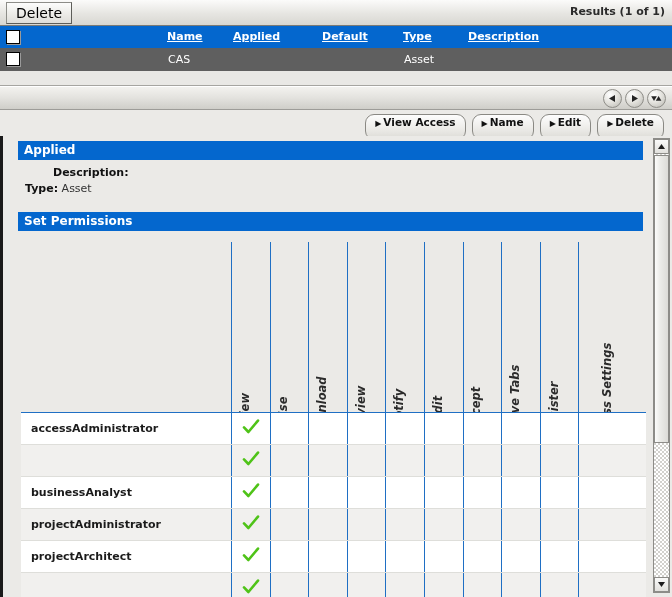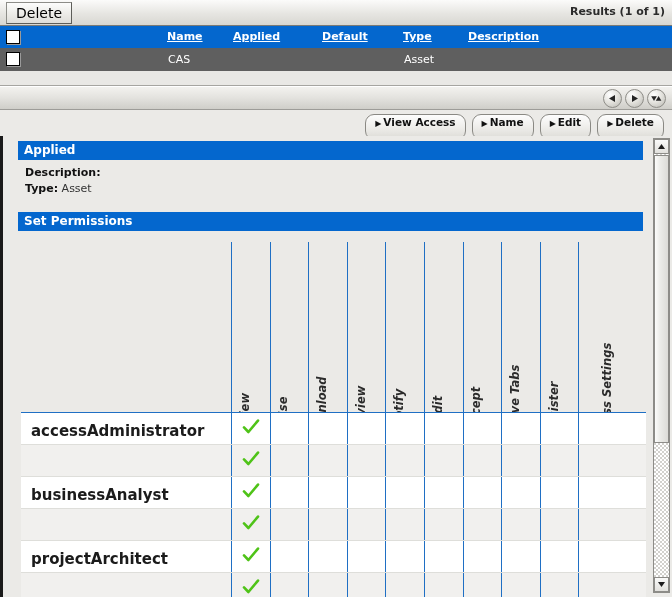--- a/index.html
+++ b/index.html
@@ -202,21 +202,21 @@
   #bar-permissions { top: 76px; }
 
   .kv {
     position: absolute;
     left: 22px;
     font-size: 11px;
     white-space: nowrap;
   }
   .kv .k { font-weight: bold; color: #111; }
   .kv .v { color: #333; }
-  #kv-description { top: 30px; }
+  #kv-description { top: 30px; margin-left: 28px; }
   #kv-type { top: 46px; }
 
   
   #matrix {
     position: absolute;
     left: 18px; top: 106px;
     width: 608px;
   }
   #matrix-head {
     position: relative;
@@ -251,21 +251,21 @@
     position: relative;
     height: 32px;
     background: #ffffff;
     border-bottom: 1px solid #dededa;
     box-sizing: border-box;
   }
   .prow.alt { background: #f1f0ee; }
   .prow .rname {
     position: absolute;
     left: 10px; top: 9px;
-    font-size: 15px;
+    font-size: 11px;
     font-weight: bold;
     color: #1b1b1b;
     white-space: nowrap;
   }
   .pcell {
     position: absolute;
     top: 0;
     height: 31px;
     border-left: 1px solid #1f6fc4;
     box-sizing: border-box;
@@ -467,20 +467,21 @@
             <div class="pcell" style="left: 287.2px; width: 38.6px;"></div>
             <div class="pcell" style="left: 325.8px; width: 38.6px;"></div>
             <div class="pcell" style="left: 364.4px; width: 38.6px;"></div>
             <div class="pcell" style="left: 403px; width: 38.6px;"></div>
             <div class="pcell" style="left: 441.6px; width: 38.6px;"></div>
             <div class="pcell" style="left: 480.2px; width: 38.6px;"></div>
             <div class="pcell" style="left: 518.8px; width: 38.6px;"></div>
             <div class="pcell" style="left: 557.4px; width: 68px;"></div>
           </div>
           <div class="prow alt">
+            <div class="rname">projectAdministrator</div>
             <div class="pcell" style="left: 210px; width: 38.6px;">
               <span><svg width="18" height="18" viewBox="0 0 18 18">
                   <path d="M2 9.4 L6.4 14 L16 2.6" fill="none" stroke="#4fc318" stroke-width="2.6" stroke-linecap="round" stroke-linejoin="round"></path>
                 </svg></span>
             </div>
             <div class="pcell" style="left: 248.6px; width: 38.6px;"></div>
             <div class="pcell" style="left: 287.2px; width: 38.6px;"></div>
             <div class="pcell" style="left: 325.8px; width: 38.6px;"></div>
             <div class="pcell" style="left: 364.4px; width: 38.6px;"></div>
             <div class="pcell" style="left: 403px; width: 38.6px;"></div>

